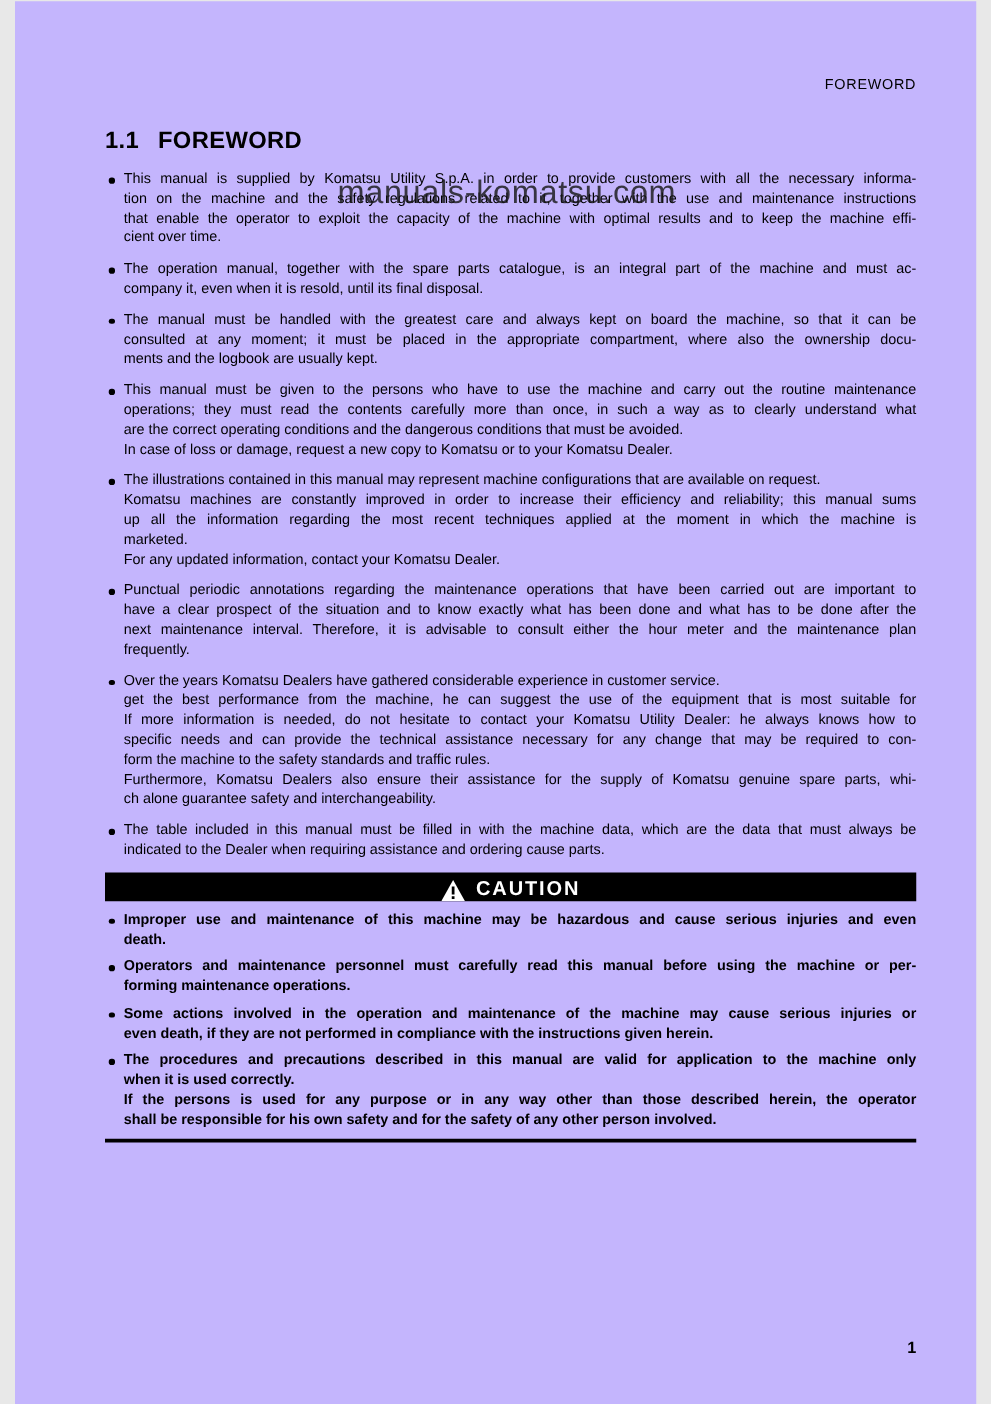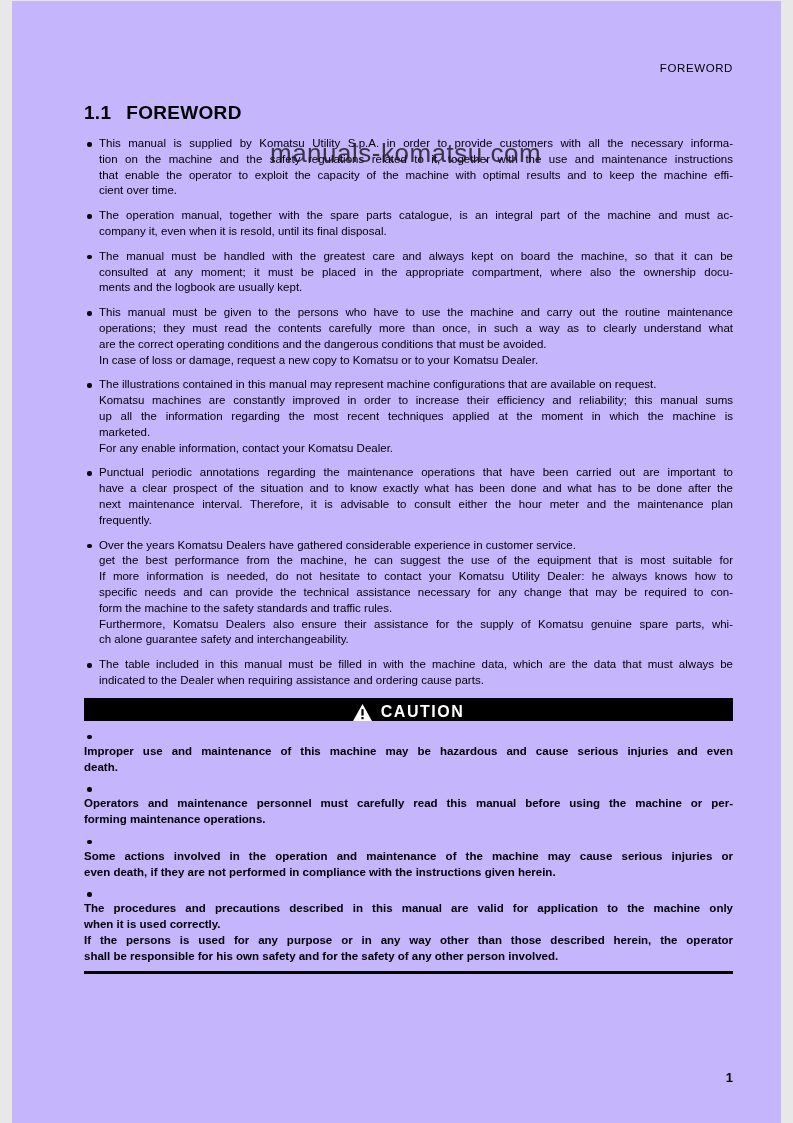--- a/index.html
+++ b/index.html
@@ -44,21 +44,21 @@
   .line{
     font-size:11.5px;line-height:15.8px;
     white-space:normal;
   }
   .line.j{
     text-align:justify;
     text-align-last:justify;
     -moz-text-align-last:justify;
   }
   .caution-section .line{line-height:15.8px;}
-  .caution-section .bullet-item{margin-bottom:6px;font-weight:bold;flex-direction:column;}
+  .caution-section .bullet-item{margin-bottom:6px;font-weight:bold;}
   .caution-section .dot::before{top:6px;}
   .caution-bar{
     height:23px;
     background:#000000;
     display:flex;align-items:flex-end;justify-content:center;
     gap:9px;
     margin:1px 0 8px 0;
   }
   .caution-title{
     color:#ffffff;font-weight:bold;font-size:16px;
@@ -129,21 +129,21 @@
             <div class="line">In case of loss or damage, request a new copy to Komatsu or to your Komatsu Dealer.</div>
           </div>
         </div>
         <div class="bullet-item">
           <span class="dot"></span>
           <div class="bullet-text">
             <div class="line">The illustrations contained in this manual may represent machine configurations that are available on request.</div>
             <div class="line j">Komatsu machines are constantly improved in order to increase their efficiency and reliability; this manual sums</div>
             <div class="line j">up all the information regarding the most recent techniques applied at the moment in which the machine is</div>
             <div class="line">marketed.</div>
-            <div class="line">For any enable information, contact your Komatsu Dealer.</div>
+            <div class="line">For any updated information, contact your Komatsu Dealer.</div>
           </div>
         </div>
         <div class="bullet-item">
           <span class="dot"></span>
           <div class="bullet-text">
             <div class="line j">Punctual periodic annotations regarding the maintenance operations that have been carried out are important to</div>
             <div class="line j">have a clear prospect of the situation and to know exactly what has been done and what has to be done after the</div>
             <div class="line j">next maintenance interval. Therefore, it is advisable to consult either the hour meter and the maintenance plan</div>
             <div class="line">frequently.</div>
           </div>

